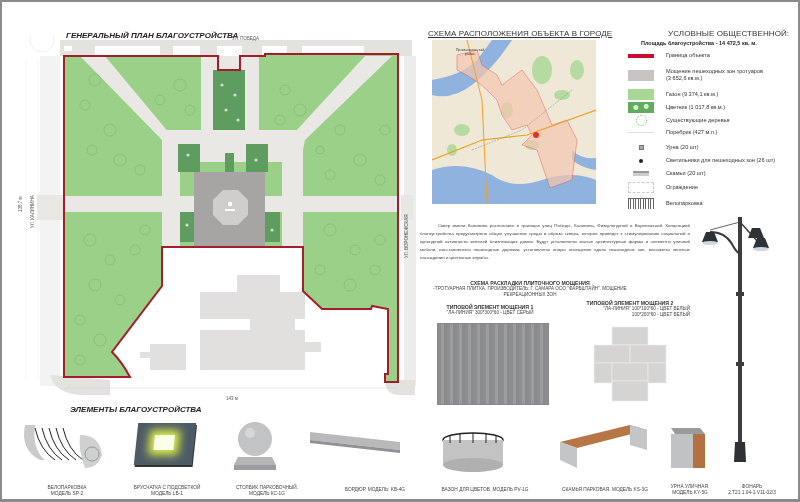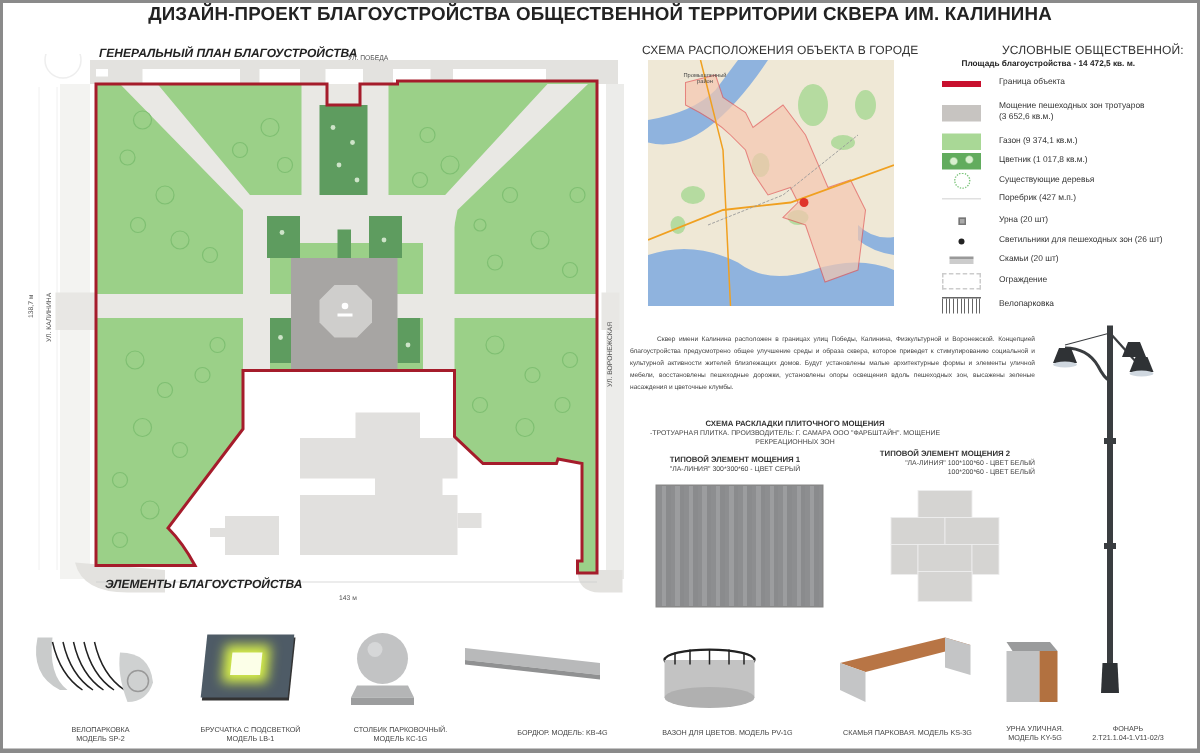--- a/index.html
+++ b/index.html
@@ -19,21 +19,20 @@
   .elem-lbl { position: absolute; font-size: 4.8px; color: #444; text-align: center; line-height: 6px; }
   .small-c { position: absolute; font-size: 4.6px; color: #444; text-align: center; line-height: 6px; }
   .small-b { position: absolute; font-size: 5.2px; font-weight: bold; color: #333; text-align: center; }
 </style>
 </head>
 <body>
 
 <div class="frame"></div>
 
 <div class="title">
-  <div>ДИЗАЙН-ПРОЕКТ БЛАГОУСТРОЙСТВА ОБЩЕСТВЕННОЙ ТЕРРИТОРИИ СКВЕРА ИМ. КАЛИНИНА</div>
 </div>
 
 <div class="sec-h" style="left:66px; top:31px;">ГЕНЕРАЛЬНЫЙ ПЛАН БЛАГОУСТРОЙСТВА</div>
 
 <svg class="abs" style="left:20px; top:36px;" width="400" height="372" viewBox="20 36 400 372">
 
   <circle cx="42" cy="40" r="12" fill="none" stroke="#eee" stroke-width="1"></circle>
   <line x1="26" y1="58" x2="26" y2="380" stroke="#eee" stroke-width="0.6"></line>
   <line x1="38" y1="58" x2="38" y2="380" stroke="#eee" stroke-width="0.6"></line>
 
@@ -134,21 +133,21 @@
 
   <line x1="64" y1="388" x2="398" y2="388" stroke="#ccc" stroke-width="0.5"></line>
 </svg>
 
 <div class="street" style="left:232px; top:36px;">УЛ. ПОБЕДА</div>
 <div class="street vert" style="left:30px; top:228px;">УЛ. КАЛИНИНА</div>
 <div class="street vert" style="left:404px; top:258px;">УЛ. ВОРОНЕЖСКАЯ</div>
 <div class="street vert" style="left:18px; top:212px;">138,7 м</div>
 <div class="street" style="left:226px; top:396px;">143 м</div>
 
-<div class="sec-h2" style="left:428px; top:29px;">СХЕМА РАСПОЛОЖЕНИЯ ОБЪЕКТА В ГОРОДЕ</div>
+<div class="sec-h2" style="left:428px; top:29px;text-decoration:underline;">СХЕМА РАСПОЛОЖЕНИЯ ОБЪЕКТА В ГОРОДЕ</div>
 <svg class="abs" style="left:432px; top:40px;" width="164" height="164" viewBox="0 0 164 164">
   <rect width="164" height="164" fill="#efe8d6"></rect>
   <path d="M 60 0 L 80 0 Q 60 30 40 45 Q 20 60 0 55 L 0 40 Q 30 35 45 20 Z" fill="#8fb3de"></path>
   <path d="M 0 130 Q 30 120 60 135 Q 80 150 110 140 Q 140 130 164 140 L 164 164 L 0 164 Z" fill="#8fb3de"></path>
   <path d="M 140 110 Q 150 120 164 118 L 164 130 Q 150 128 140 120 Z" fill="#8fb3de"></path>
   <g fill="#b5dba0">
     <ellipse cx="110" cy="30" rx="10" ry="14"></ellipse>
       <ellipse cx="75" cy="70" rx="6" ry="8"></ellipse>
     <ellipse cx="130" cy="55" rx="8" ry="5"></ellipse>
       <ellipse cx="30" cy="90" rx="8" ry="6"></ellipse>
@@ -251,21 +250,21 @@
   <path d="M 10 20 Q 25 20 32 32 Q 36 40 40 42" stroke="#3a3d40" stroke-width="2" fill="none"></path>
   <path d="M 40 10 L 58 30" stroke="#3a3d40" stroke-width="1.5"></path>
   <path d="M 2 30 L 18 30 L 14 20 L 6 20 Z" fill="#2f3235"></path>
   <ellipse cx="10" cy="31" rx="8" ry="2" fill="#cfd7df"></ellipse>
   <path d="M 48 26 L 64 26 L 60 16 L 52 16 Z" fill="#2f3235"></path>
   <path d="M 53 36 L 69 36 L 65 26 L 57 26 Z" fill="#2f3235"></path>
   <ellipse cx="61" cy="37" rx="8" ry="2" fill="#cfd7df"></ellipse>
   <path d="M 35 230 L 45 230 L 46 250 L 34 250 Z" fill="#2f3235"></path>
 </svg>
 
-<div class="sec-h" style="left:70px; top:385px;">ЭЛЕМЕНТЫ БЛАГОУСТРОЙСТВА</div>
+<div class="sec-h" style="left:70px; top:405px;">ЭЛЕМЕНТЫ БЛАГОУСТРОЙСТВА</div>
 
 <svg class="abs" style="left:20px; top:420px;" width="85" height="50" viewBox="0 0 85 50">
   <path d="M 5 5 Q 0 30 20 40 L 25 40 Q 12 30 15 5 Z" fill="#c9cbcb"></path>
   <g stroke="#222" stroke-width="1" fill="none">
     <path d="M 15 8 Q 20 30 35 40"></path>
       <path d="M 22 8 Q 27 30 42 40"></path>
       <path d="M 29 8 Q 34 30 49 40"></path>
     <path d="M 36 8 Q 41 30 56 40"></path>
       <path d="M 43 8 Q 48 30 63 40"></path>
   </g>

